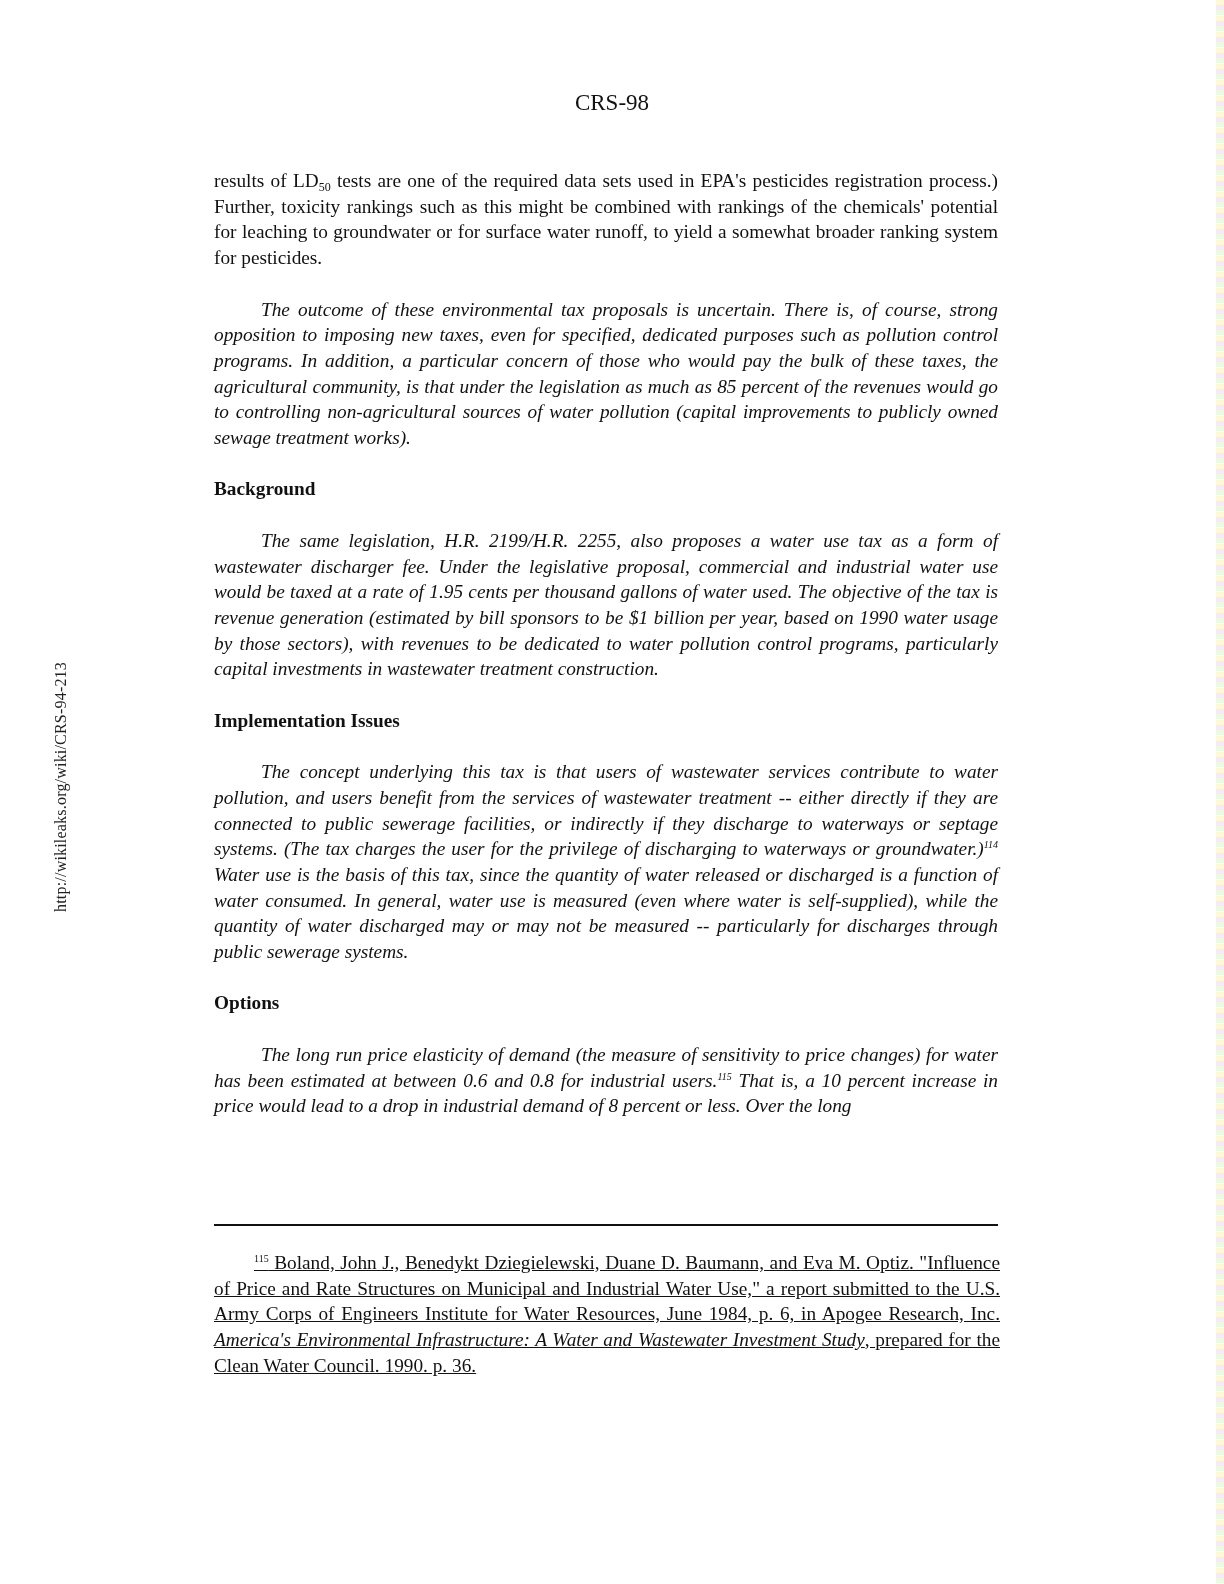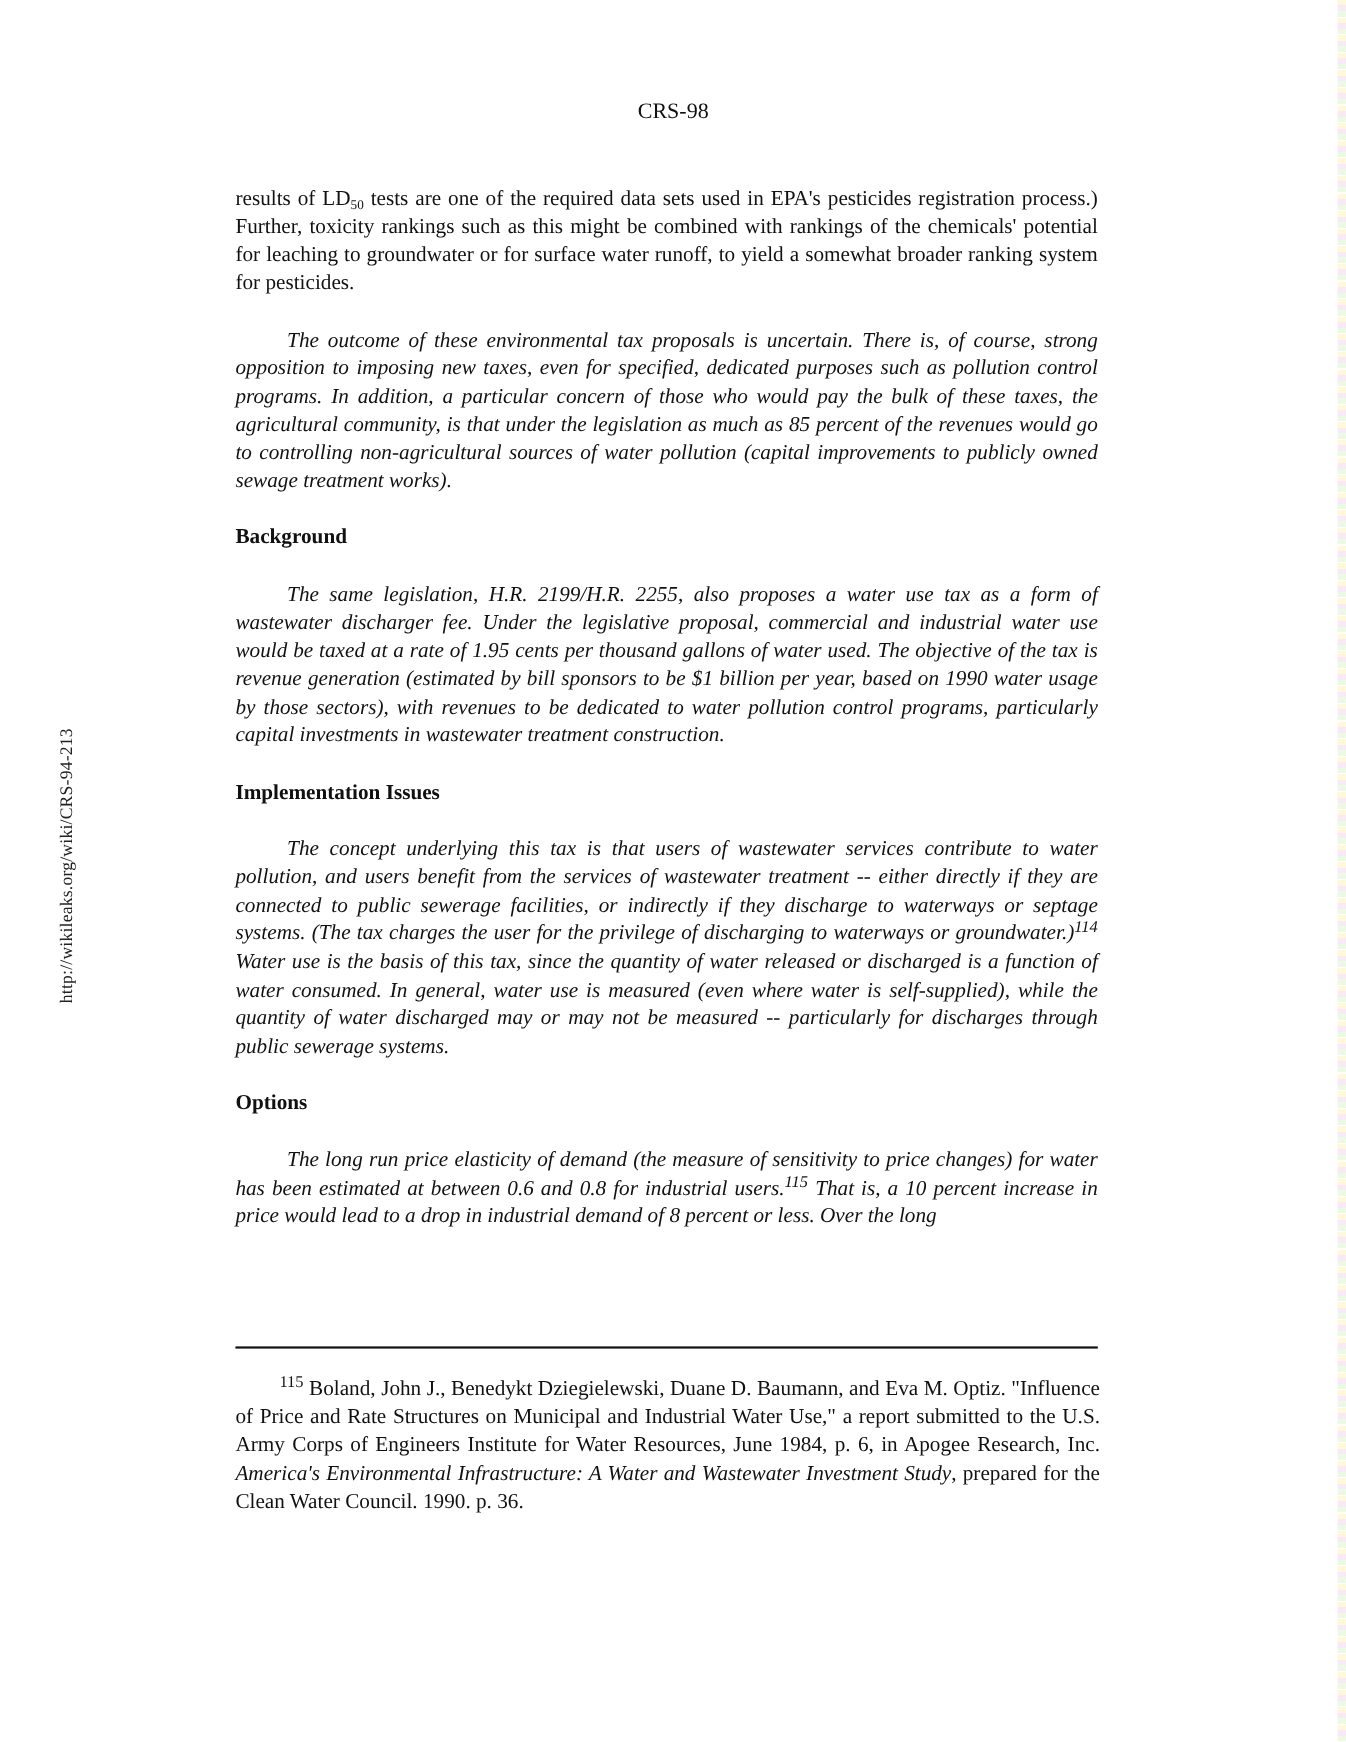--- a/index.html
+++ b/index.html
@@ -9,32 +9,32 @@
   }
   .edge-strip {
     position: absolute; right: 0; top: 0; width: 8px; height: 1584px;
     background: repeating-linear-gradient(180deg, #fdf6c8 0 5px, #f7e0f5 5px 10px, #e3f8d8 10px 15px, #ffffff 15px 16px);
     opacity: 0.7;
   }
   .side-url {
     position: absolute; left: 52px; top: 912px; transform-origin: left top; transform: rotate(-90deg);
     font-size: 16px; white-space: nowrap; color: #222; letter-spacing: 0.2px;
   }
-  .page-num { position: absolute; top: 90px; left: 0; width: 1224px; text-align: center; font-size: 20px; }
+  .page-num { position: absolute; top: 90px; left: 0; width: 1224px; text-align: center; font-size: 23px; }
   .content { position: absolute; left: 214px; top: 168px; width: 784px; font-size: 19.3px; line-height: 25.7px; }
   p { margin: 0 0 25.7px 0; text-align: justify; }
   p.indent { text-indent: 47px; font-style: italic; }
   .h-bold { font-weight: bold; margin: 0 0 25.7px 0; }
   .h-bi { font-weight: bold; margin: 0 0 25.7px 0; }
   sub { font-size: 12px; vertical-align: -4px; line-height: 0; }
-  sup { font-size: 15px; vertical-align: 7px; line-height: 0; }
+  sup { font-size: 10px; vertical-align: 7px; line-height: 0; }
   .rule { position: absolute; left: 214px; top: 1224px; width: 784px; height: 2px; background: #111; }
   .notes { position: absolute; left: 214px; top: 1250px; width: 786px; font-size: 19.3px; line-height: 25.7px; }
   .notes p.fn { text-indent: 22px; }
-  .notes p.fn.second { text-indent: 40px; }
+  .notes p.fn.second { text-indent: 40px; text-decoration: underline; }
   i { font-style: italic; }
 </style>
 </head>
 <body>
 
 <div class="edge-strip"></div>
 
 <div class="side-url">http://wikileaks.org/wiki/CRS-94-213</div>
 
 <div class="page-num">CRS-98</div>

